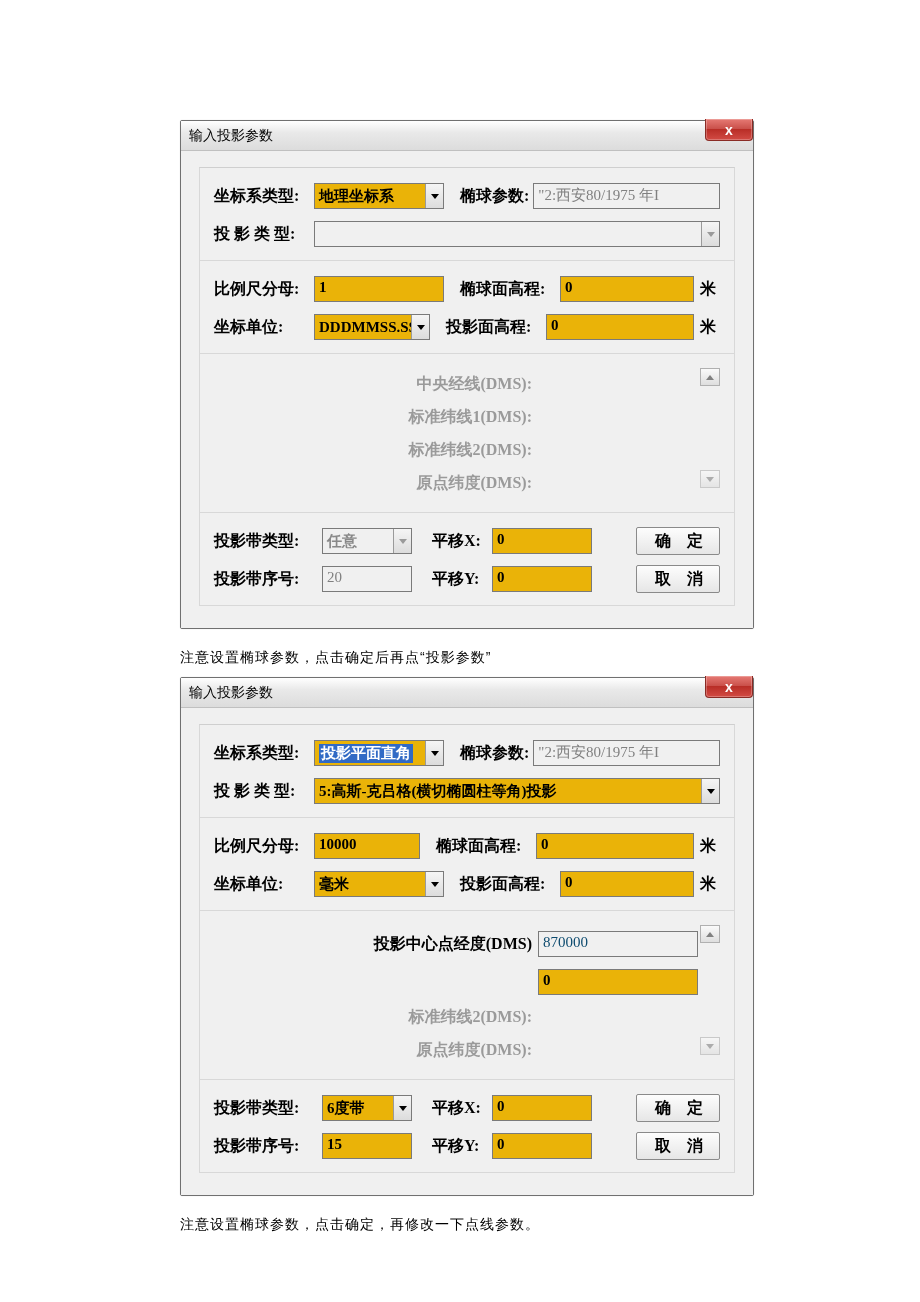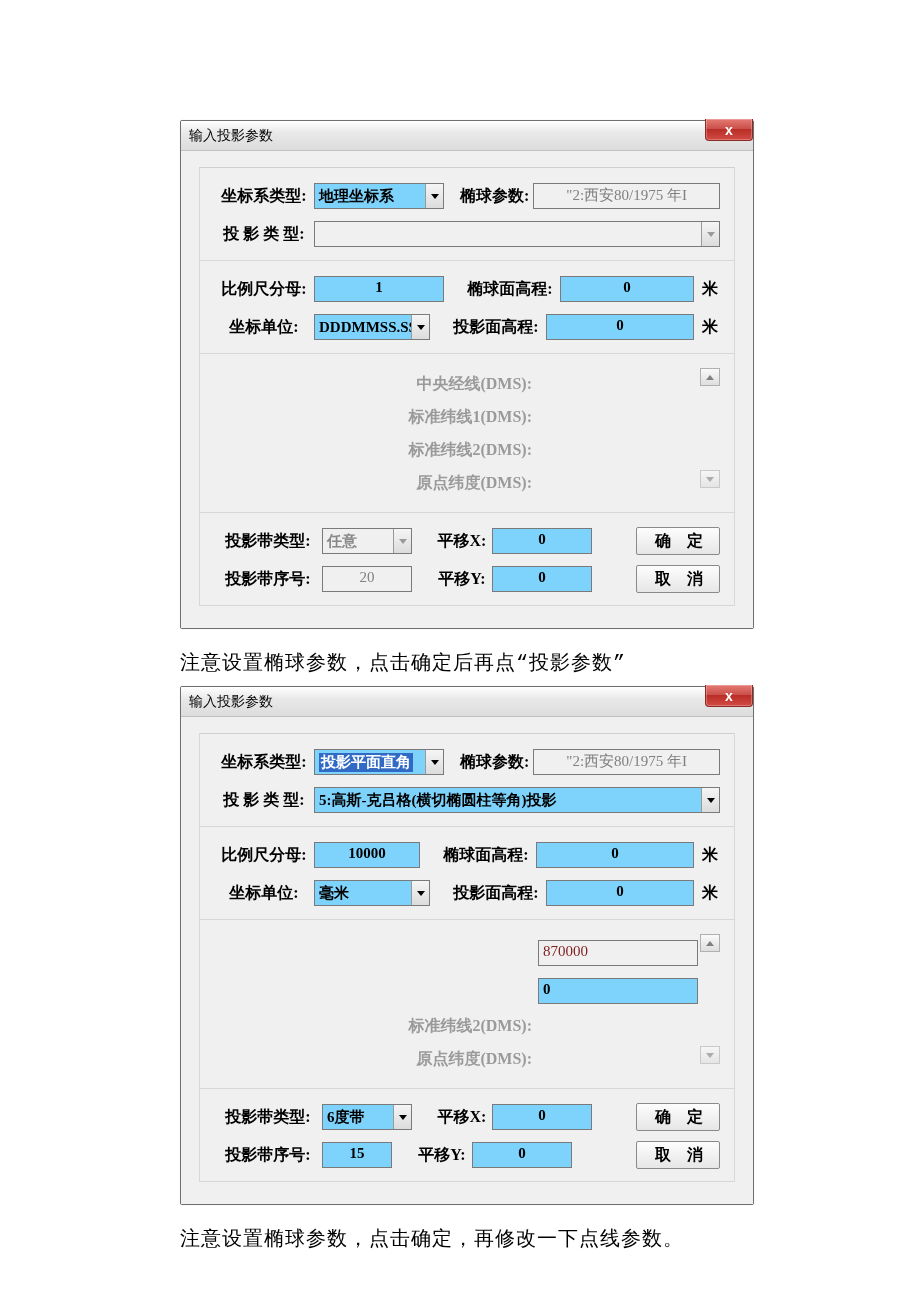--- a/index.html
+++ b/index.html
@@ -62,35 +62,34 @@
     background: #f0f0f0;
     padding: 14px 14px 12px 14px;
     margin-bottom: 0;
   }
   .groupbox + .groupbox { border-top: none; }
   .row {
     display: flex;
     align-items: center;
     margin-bottom: 10px;
     min-height: 28px;
-    text-align: center;
   }
   .row:last-child { margin-bottom: 0; }
   .lbl {
     font-weight: bold;
     letter-spacing: 0;
     white-space: nowrap;
   }
   .lbl-90 { width: 100px; }
   .lbl-disabled { color: #9a9a9a; font-weight: bold; }
   .unit { width: 20px; margin-left: 6px; font-weight: bold; }
   .sel, .inp, .inp-ro {
     height: 26px;
     border: 1px solid #7a7a7a;
-    background: #7dd3fc;
+    background: #eab308;
     font-family: inherit;
     font-size: 15px;
     font-weight: bold;
     padding: 2px 4px;
   }
   .sel {
     position: relative;
     display: inline-flex;
     align-items: center;
     padding-right: 20px;
@@ -153,23 +152,23 @@
   .mid-row {
     display: flex; align-items: center; justify-content: flex-end;
     width: 100%;
     gap: 6px;
   }
   .mid-row .lbl-disabled, .mid-row .lbl-mid { width: 300px; text-align: right; }
   .lbl-mid { font-weight: bold; }
   .paragraph {
     margin: 20px 0 16px 180px;
     width: 574px;
-    font-size: 20px;
+    font-size: 14px;
     letter-spacing: 1px;
-    font-family: Liberation Mono, monospace;
+    font-family: Liberation Sans, sans-serif;
   }
   .sel-hl { background: #316ac5; color: #fff; }
 </style>
 </head>
 <body>
 
 <div class="page-wrap">
 
   <div class="dialog">
     <div class="titlebar">
@@ -316,34 +315,35 @@
       <div class="groupbox">
         <div class="row">
           <span class="lbl lbl-90">比例尺分母:</span>
           <div class="inp" style="width:106px"><span>10000</span></div>
           <span class="lbl" style="margin-left:16px;width:100px">椭球面高程:</span>
           <div class="inp" style="flex:1"><span>0</span></div>
           <span class="unit">米</span>
         </div>
         <div class="row">
           <span class="lbl lbl-90">坐标单位:</span>
-          <div class="sel" style="width:116px">
+          <div class="sel" style="width:130px">
             <span>毫米</span>
             <span class="sel-btn"></span>
           </div>
           <span class="lbl" style="margin-left:16px;width:100px">投影面高程:</span>
           <div class="inp" style="flex:1"><span>0</span></div>
           <span class="unit">米</span>
         </div>
       </div>
 
       <div class="groupbox" style="display:flex">
         <div class="center-block">
           <div class="mid-row">
-            <div class="inp-ro" style="width:160px;color:#7f1d1d"><span>870000</span></div>
+            <span class="lbl-mid" style="width:300px">投影中心点经度(DMS)</span>
+            <div class="inp-ro" style="width:160px;color:#0c4a6e"><span>870000</span></div>
           </div>
           <div class="mid-row">
             <div class="inp" style="width:160px"><span>0</span></div>
           </div>
           <div class="mid-row">
               <span class="lbl-disabled">标准纬线2(DMS):</span>
               <span style="width:160px"></span>
             </div>
           <div class="mid-row">
               <span class="lbl-disabled">原点纬度(DMS):</span>
@@ -365,21 +365,21 @@
           </div>
           <span class="lbl" style="margin-left:20px;width:60px">平移X:</span>
           <div class="inp" style="width:100px"><span>0</span></div>
           <div style="flex:1"></div>
           <div class="btn">
               <span>确 定</span>
             </div>
         </div>
         <div class="row">
           <span class="lbl" style="width:108px">投影带序号:</span>
-          <div class="inp" style="width:70px"><span>15</span></div>
+          <div class="inp" style="width:90px"><span>15</span></div>
           <span class="lbl" style="margin-left:20px;width:60px">平移Y:</span>
           <div class="inp" style="width:100px"><span>0</span></div>
           <div style="flex:1"></div>
           <div class="btn">
               <span>取 消</span>
             </div>
         </div>
       </div>
 
     </div>

